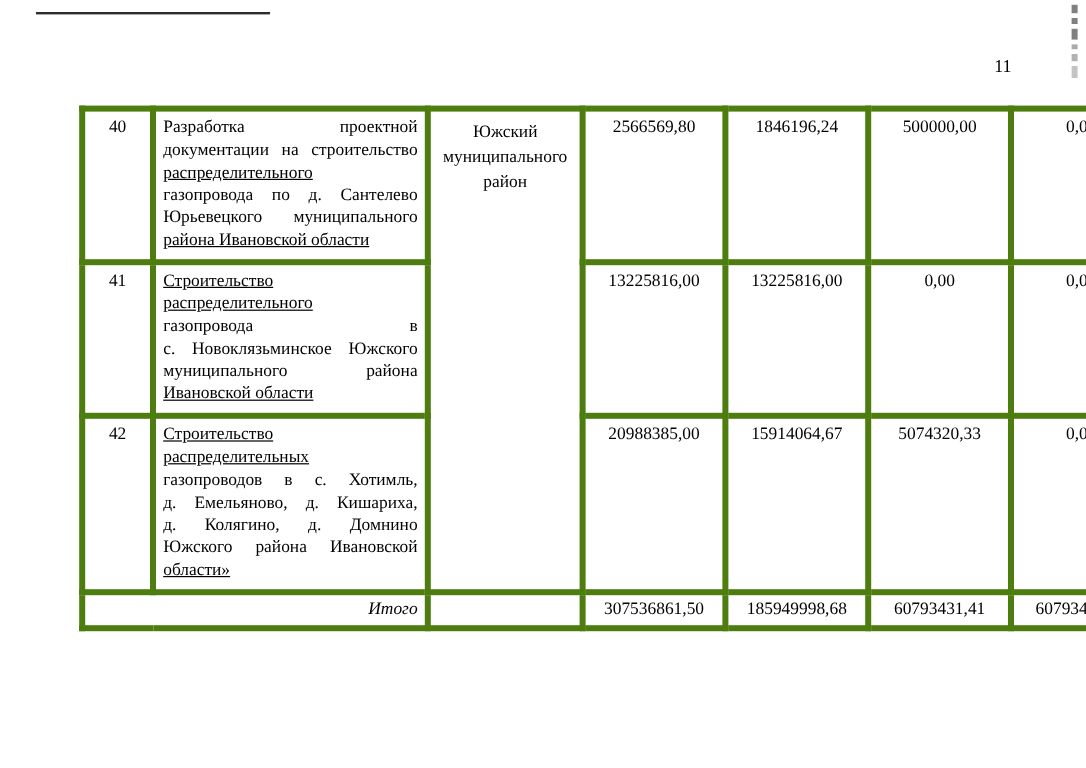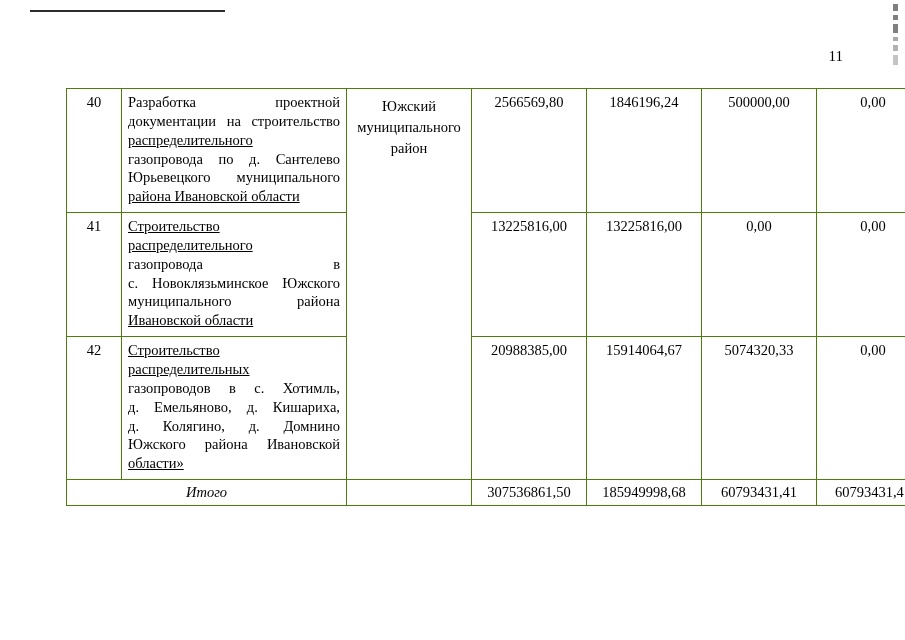--- a/index.html
+++ b/index.html
@@ -62,21 +62,21 @@
 
   table.doc-table {
     position: absolute;
     left: 66px;
     top: 88px;
     width: 774px;
     border-collapse: collapse;
     table-layout: fixed;
   }
   table.doc-table td {
-    border: 1px solid #4d7c0f;
+    border: 5px solid #4d7c0f;
     vertical-align: top;
     font-size: 14.5px;
     line-height: 1.30;
     padding: 4px 6px 6px 6px;
   }
   td.col-num {
     width: 42px;
     text-align: center;
     padding-top: 5px;
   }
@@ -100,21 +100,21 @@
   }
   td.col-val.last {
     width: 100px;
   }
   
   tr.total-row td {
     padding-top: 3px;
     padding-bottom: 3px;
   }
   td.total-label {
-    text-align: center;
+    text-align: right;
     padding-left: 6px;
     font-style: italic;
   }
   .nm-line {
     display: block;
   }
   .nm-line.justify {
     text-align: justify;
     text-align-last: justify;
   }

